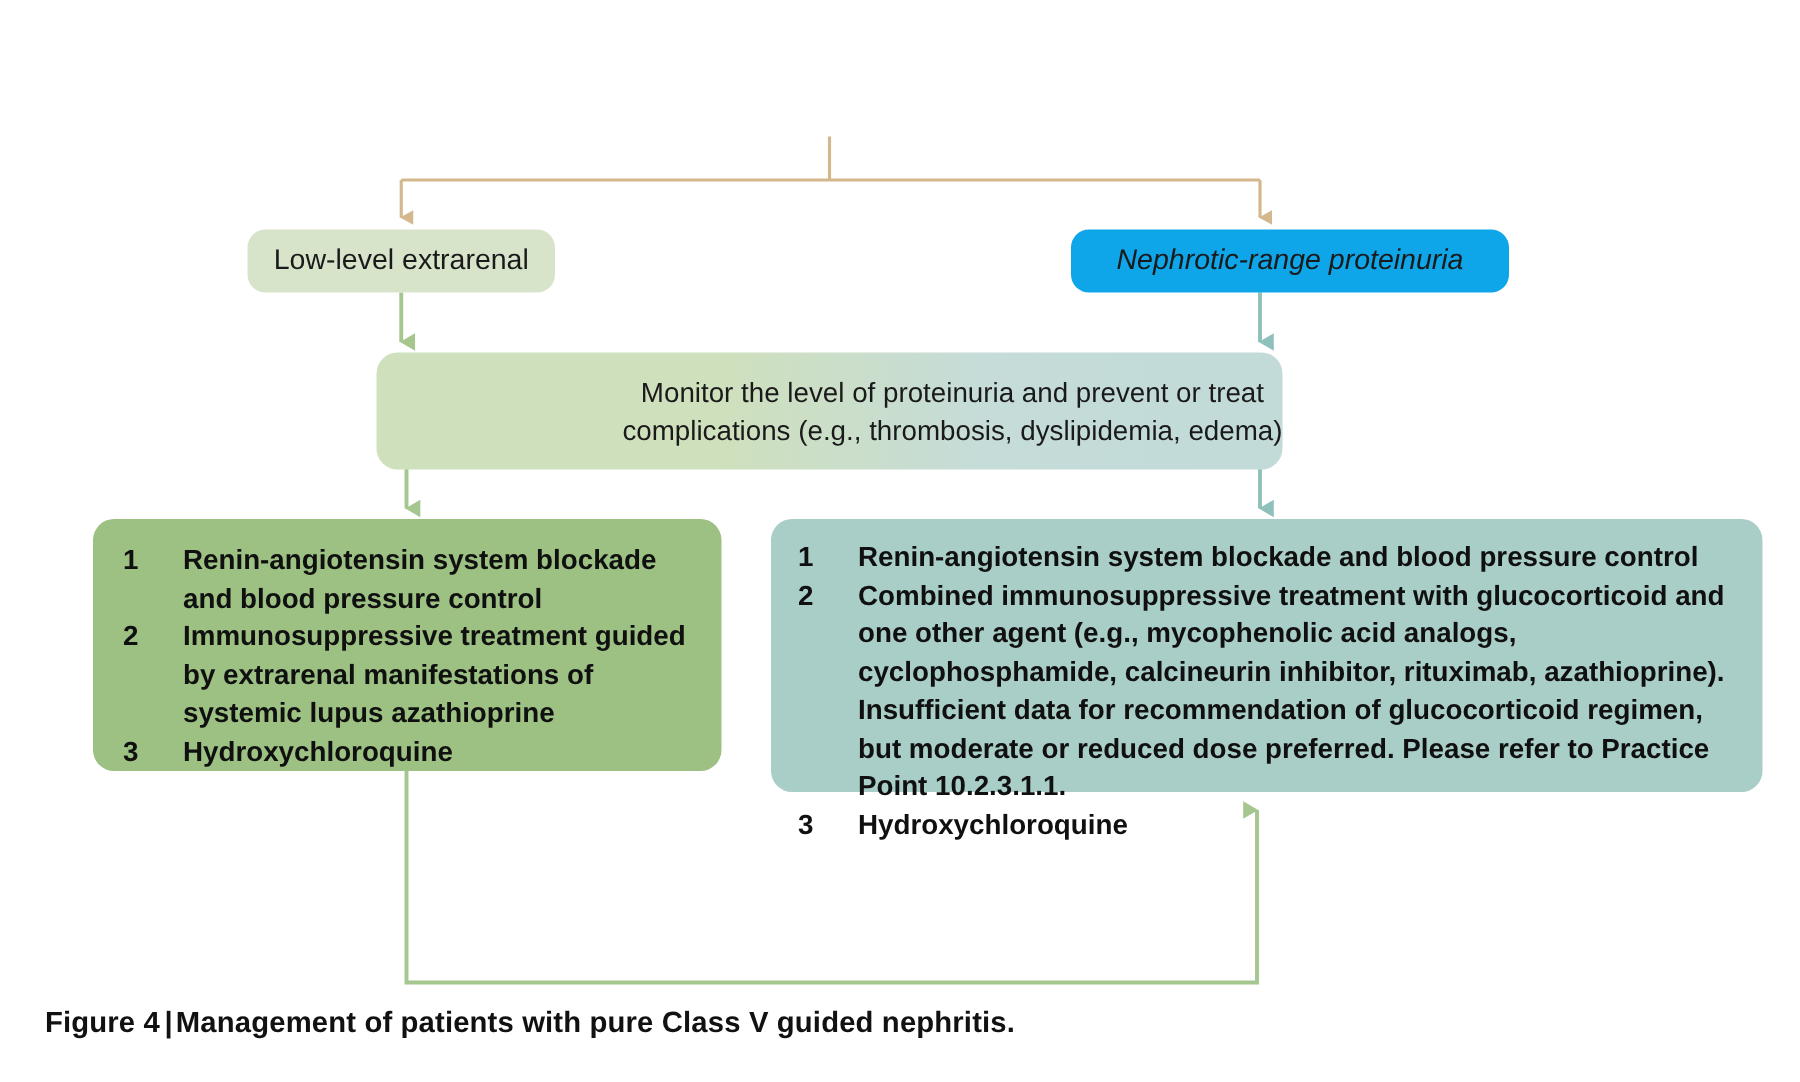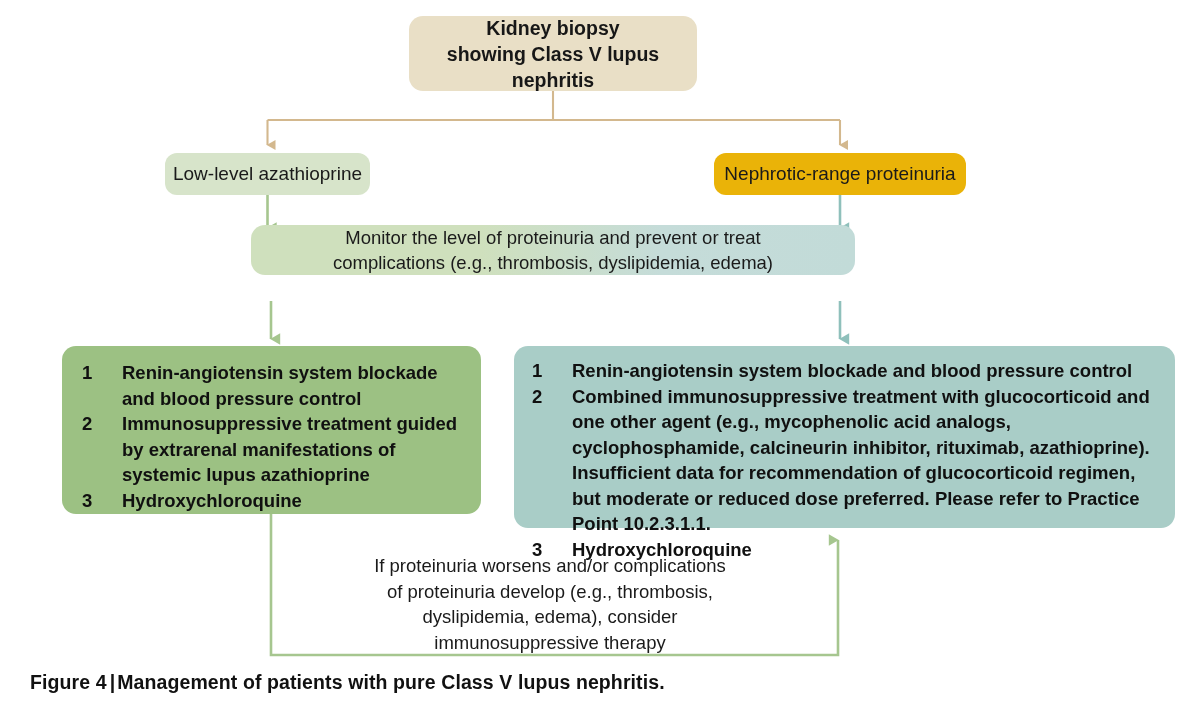--- a/index.html
+++ b/index.html
@@ -58,40 +58,42 @@
     left: 165px;
     top: 153px;
     width: 205px;
     height: 42px;
     background: #d7e4ca;
     border-radius: 12px;
   }
   #node-neph {
     left: 714px;
     top: 153px;
-    width: 252px;
+    width: 292px;
     height: 42px;
-    background: #eab308;
+    background: #0ea5e9;
     border-radius: 12px;
+    font-style: italic;
   }
   .branch-text {
     font-size: 19px;
     line-height: 24px;
     text-align: center;
     color: #1a1a1a;
   }
 
   
   #node-monitor {
     left: 251px;
-    top: 225px;
+    top: 235px;
     width: 604px;
-    height: 50px;
+    height: 78px;
     border-radius: 14px;
     background: linear-gradient(to right, #cfe0bd 0%, #cfe0bd 38%, #c5dcd9 68%, #c2dbd8 100%);
+    justify-content: flex-end;
   }
   #node-monitor .node-text {
     font-size: 18.5px;
     line-height: 25px;
     text-align: center;
     color: #1a1a1a;
     white-space: pre-line;
   }
 
   
@@ -207,27 +209,23 @@
 
     <path d="M840 195 L840 228" stroke="#8fc0bb" stroke-width="2.6" fill="none" marker-end="url(#arw-teal)"></path>
 
     <path d="M271 301 L271 339" stroke="#a6c68f" stroke-width="2.6" fill="none" marker-end="url(#arw-green)"></path>
 
     <path d="M840 301 L840 339" stroke="#8fc0bb" stroke-width="2.6" fill="none" marker-end="url(#arw-teal)"></path>
 
     <path d="M271 514 L271 655 L838 655 L838 540" stroke="#a6c68f" stroke-width="2.6" fill="none" marker-end="url(#arw-green-up)"></path>
   </svg>
 
-  <div class="node" id="node-root">
-    <div class="node-text">Kidney biopsy
-showing Class V lupus nephritis</div>
-  </div>
 
   <div class="node" id="node-low">
-    <div class="branch-text">Low-level azathioprine</div>
+    <div class="branch-text">Low-level extrarenal</div>
   </div>
 
   <div class="node" id="node-neph">
     <div class="branch-text">Nephrotic-range proteinuria</div>
   </div>
 
   <div class="node" id="node-monitor">
     <div class="node-text">Monitor the level of proteinuria and prevent or treat
 complications (e.g., thrombosis, dyslipidemia, edema)</div>
   </div>
@@ -259,22 +257,18 @@
           <span class="onum">2</span>
           <span class="otext">Combined immunosuppressive treatment with glucocorticoid and one other agent (e.g., mycophenolic acid analogs, cyclophosphamide, calcineurin inhibitor, rituximab, azathioprine). Insufficient data for recommendation of glucocorticoid regimen, but moderate or reduced dose preferred.  Please refer to Practice Point 10.2.3.1.1.</span>
         </li>
         <li class="oitem">
           <span class="onum">3</span>
           <span class="otext">Hydroxychloroquine</span>
         </li>
       </ul>
   </div>
 
-  <div id="loop-note">If proteinuria worsens and/or complications
-of proteinuria develop (e.g., thrombosis,
-dyslipidemia, edema), consider
-immunosuppressive therapy</div>
 
   <div id="caption">
-    <span>Figure 4</span><span class="cap-sep">|</span><span>Management of patients with pure Class V lupus nephritis.</span>
+    <span>Figure 4</span><span class="cap-sep">|</span><span>Management of patients with pure Class V guided nephritis.</span>
   </div>
 
 </div>
 
 </body></html>

